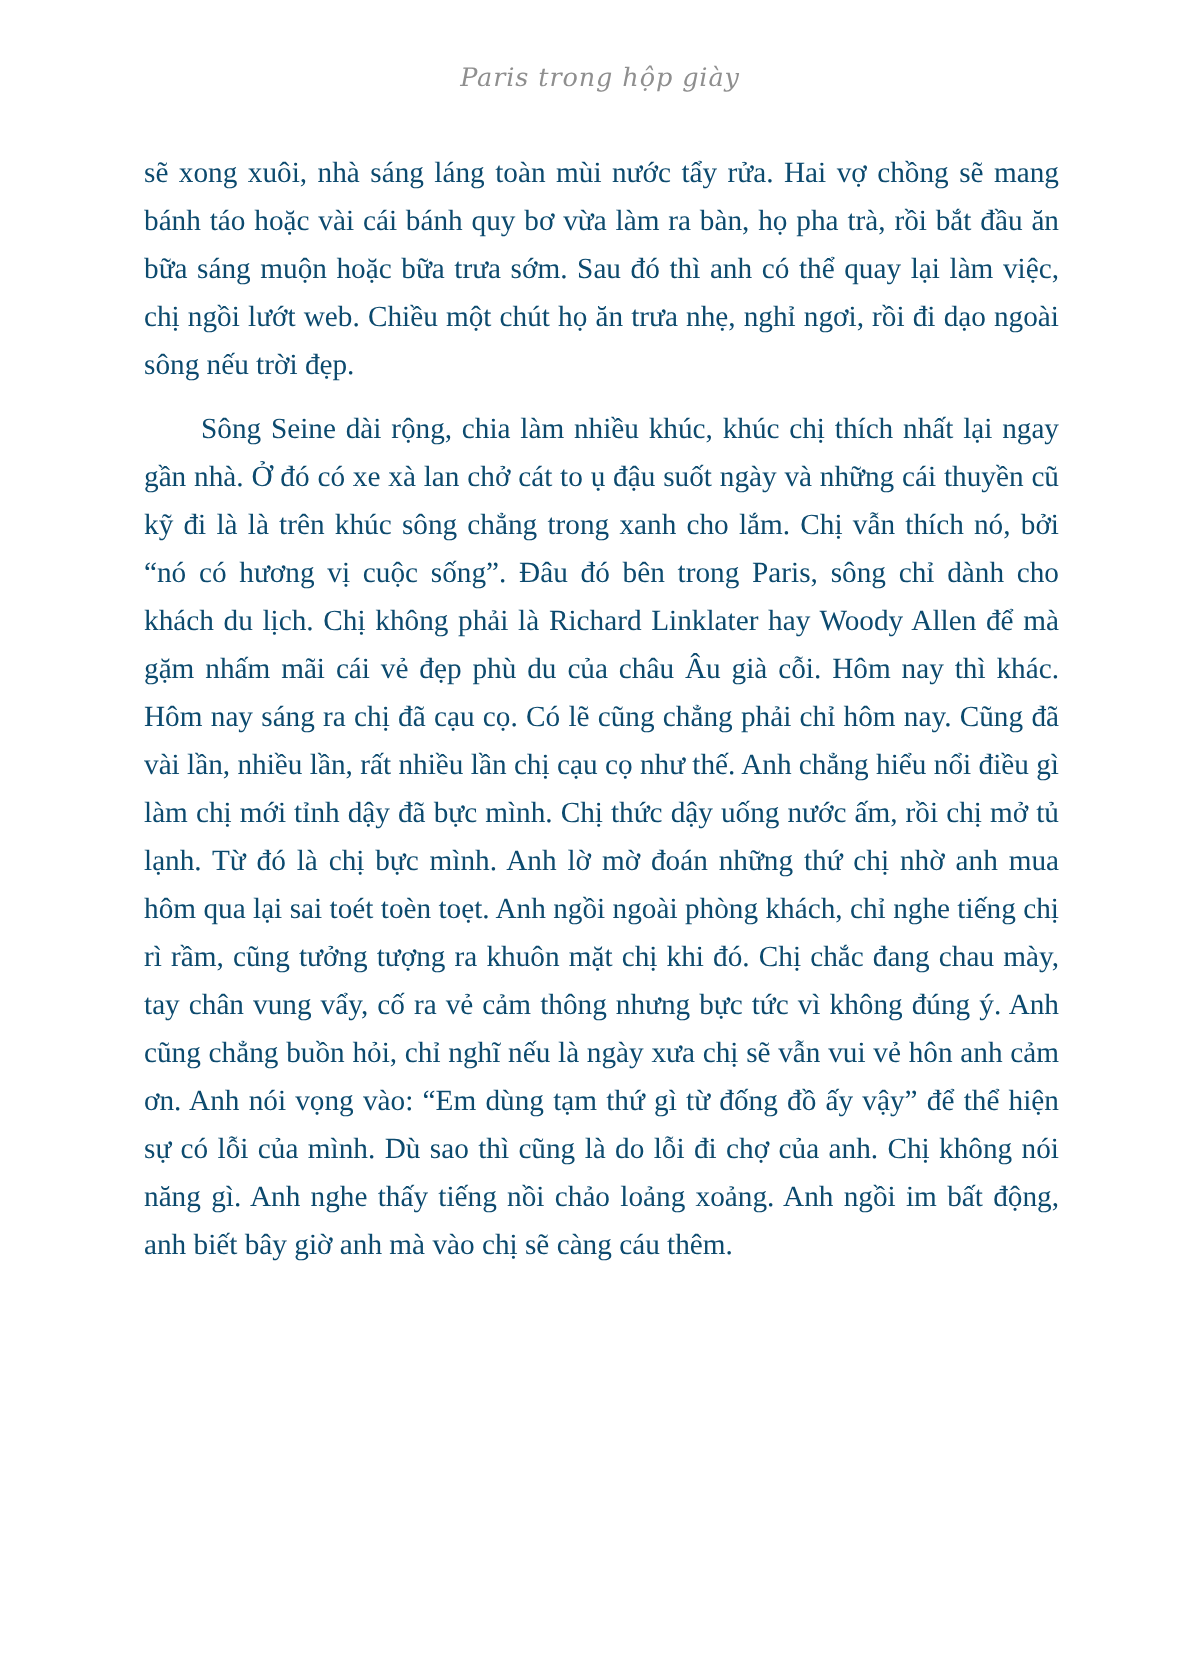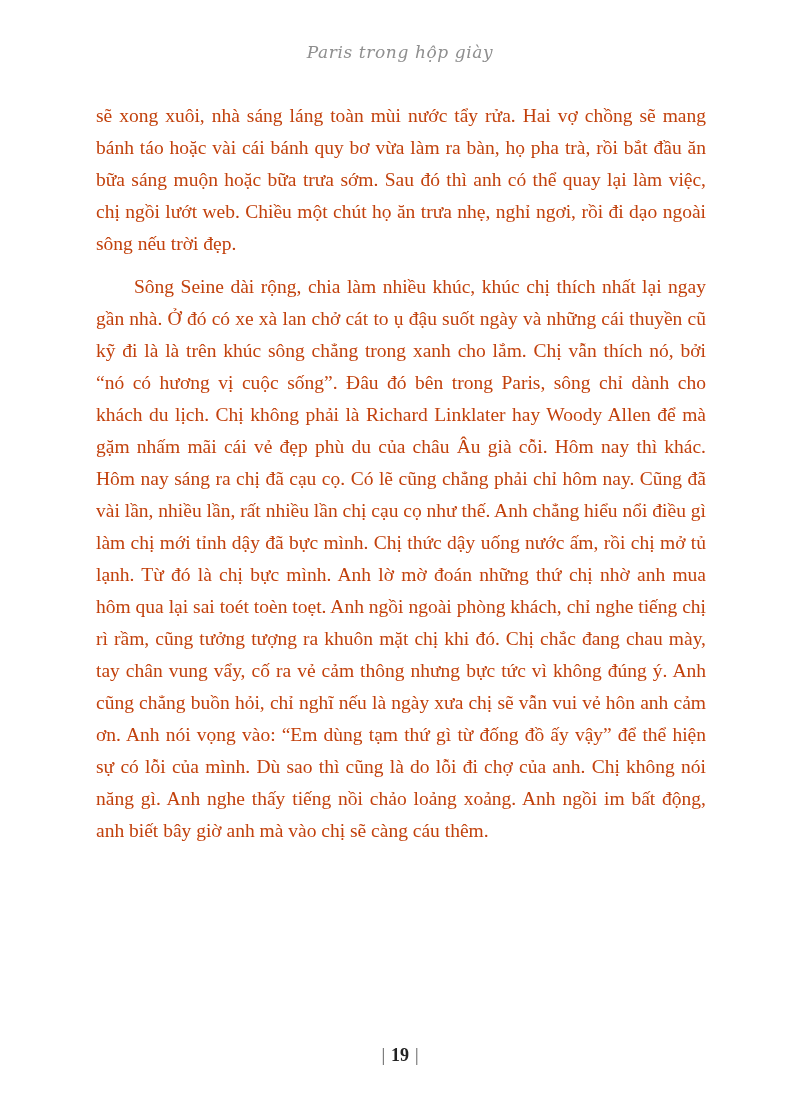--- a/index.html
+++ b/index.html
@@ -29,21 +29,21 @@
     color: #8f8f8f;
   }
   .body-text {
     position: absolute;
     top: 100px;
     left: 96px;
     width: 610px;
     font-size: 19.5px;
     line-height: 32px;
     text-align: justify;
-    color: #c2410c;
+    color: #0c4a6e;
   }
   .body-text p {
     margin: 0 0 11px 0;
   }
   .body-text p.indent {
     text-indent: 38px;
   }
   .page-number {
     position: absolute;
     bottom: 42px;
@@ -67,17 +67,14 @@
 
 <div class="page">
 
   <div class="running-header">Paris trong hộp giày</div>
 
   <div class="body-text">
     <p>sẽ xong xuôi, nhà sáng láng toàn mùi nước tẩy rửa. Hai vợ chồng sẽ mang bánh táo hoặc vài cái bánh quy bơ vừa làm ra bàn, họ pha trà, rồi bắt đầu ăn bữa sáng muộn hoặc bữa trưa sớm. Sau đó thì anh có thể quay lại làm việc, chị ngồi lướt web. Chiều một chút họ ăn trưa nhẹ, nghỉ ngơi, rồi đi dạo ngoài sông nếu trời đẹp.</p>
     <p class="indent">Sông Seine dài rộng, chia làm nhiều khúc, khúc chị thích nhất lại ngay gần nhà. Ở đó có xe xà lan chở cát to ụ đậu suốt ngày và những cái thuyền cũ kỹ đi là là trên khúc sông chẳng trong xanh cho lắm. Chị vẫn thích nó, bởi “nó có hương vị cuộc sống”. Đâu đó bên trong Paris, sông chỉ dành cho khách du lịch. Chị không phải là Richard Linklater hay Woody Allen để mà gặm nhấm mãi cái vẻ đẹp phù du của châu Âu già cỗi. Hôm nay thì khác. Hôm nay sáng ra chị đã cạu cọ. Có lẽ cũng chẳng phải chỉ hôm nay. Cũng đã vài lần, nhiều lần, rất nhiều lần chị cạu cọ như thế. Anh chẳng hiểu nổi điều gì làm chị mới tỉnh dậy đã bực mình. Chị thức dậy uống nước ấm, rồi chị mở tủ lạnh. Từ đó là chị bực mình. Anh lờ mờ đoán những thứ chị nhờ anh mua hôm qua lại sai toét toèn toẹt. Anh ngồi ngoài phòng khách, chỉ nghe tiếng chị rì rầm, cũng tưởng tượng ra khuôn mặt chị khi đó. Chị chắc đang chau mày, tay chân vung vẩy, cố ra vẻ cảm thông nhưng bực tức vì không đúng ý. Anh cũng chẳng buồn hỏi, chỉ nghĩ nếu là ngày xưa chị sẽ vẫn vui vẻ hôn anh cảm ơn. Anh nói vọng vào: “Em dùng tạm thứ gì từ đống đồ ấy vậy” để thể hiện sự có lỗi của mình. Dù sao thì cũng là do lỗi đi chợ của anh. Chị không nói năng gì. Anh nghe thấy tiếng nồi chảo loảng xoảng. Anh ngồi im bất động, anh biết bây giờ anh mà vào chị sẽ càng cáu thêm.</p>
   </div>
 
-  <div class="page-number">
-    <span class="bar">|</span><span class="num">19</span><span class="bar">|</span>
-  </div>
 
 </div>
 
 </body></html>

